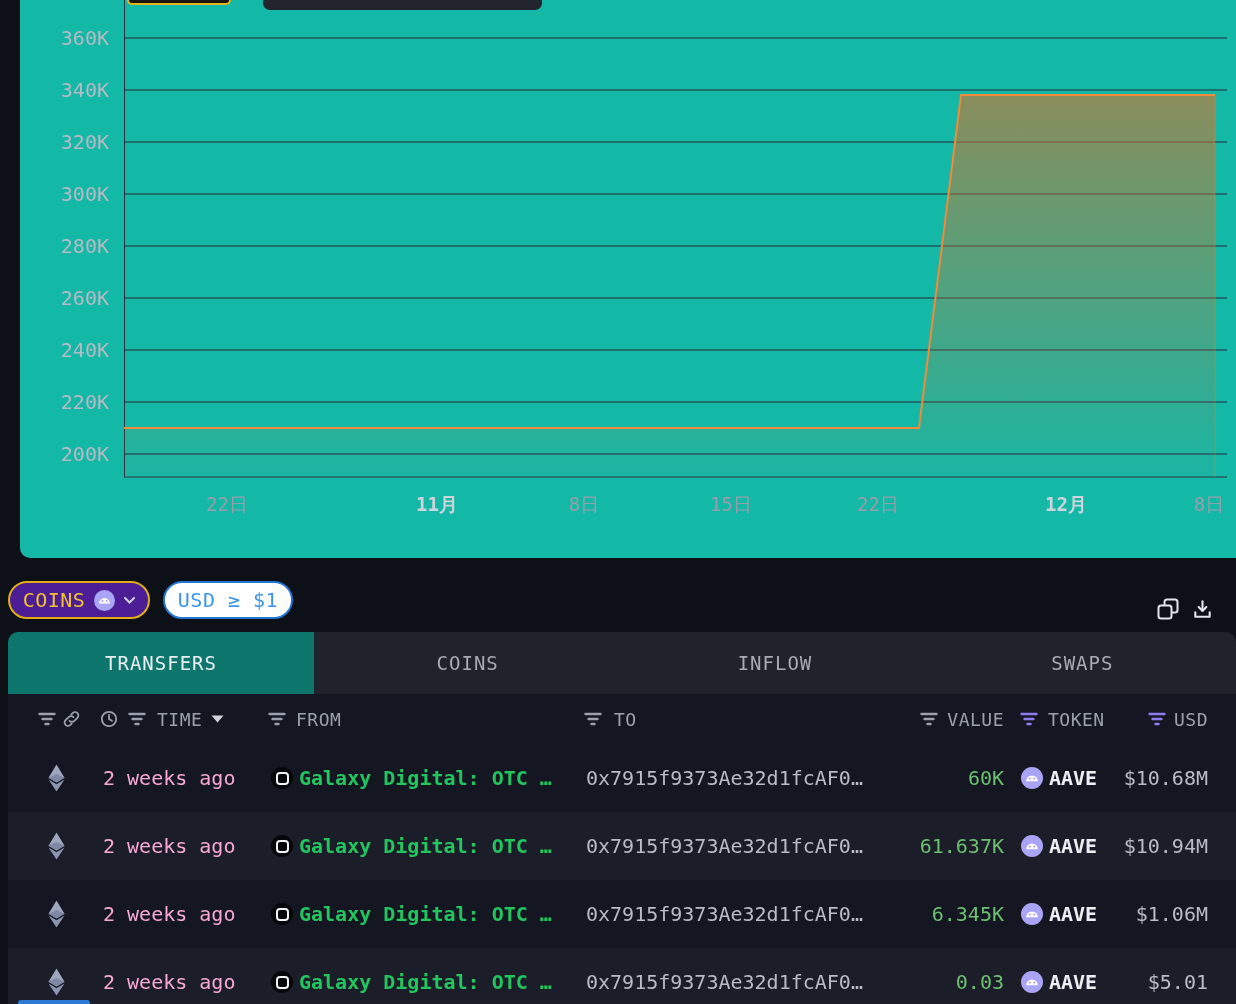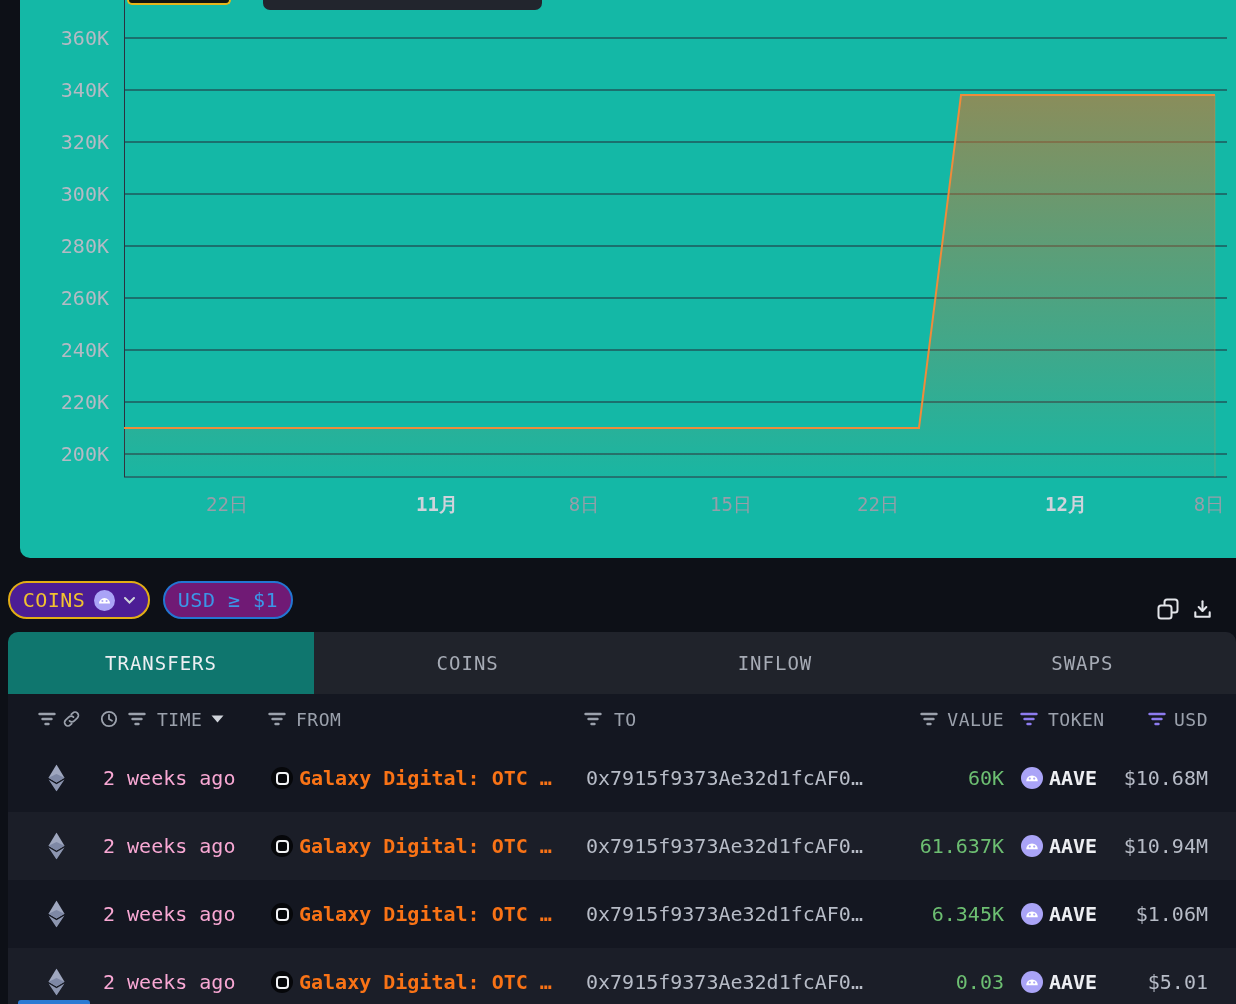--- a/index.html
+++ b/index.html
@@ -15,40 +15,40 @@
   .partial-gold{position:absolute;left:107px;top:0;width:104px;height:5px;background:#17150e;
     border:2px solid #e7b51a;border-top:none;border-radius:0 0 5px 5px;box-sizing:border-box;cursor:pointer}
   .partial-gray{position:absolute;left:243px;top:0;width:279px;height:10px;background:#22252d;border-radius:0 0 7px 7px;cursor:pointer}
   .ytick{fill:#b5bac4;font-size:20px;font-family:"DejaVu Sans Mono",monospace}
   .xtick{fill:#989ea9;font-size:19px;font-family:"DejaVu Sans Mono",monospace}
   .xtick.month{fill:#cfd3db;font-weight:bold}
   
   .pill{position:absolute;top:581px;height:38px;display:flex;align-items:center;justify-content:center;
     gap:9px;border-radius:20px;box-sizing:border-box;font-family:inherit;font-size:20px;letter-spacing:.5px;cursor:pointer}
   .pill-gold{left:8px;width:142px;border:2px solid #e2ad15;color:#f1c230;background:#4c1d95}
-  .pill-blue{left:163px;width:130px;border:2px solid #2376d2;color:#3b96e8;background:#701a75}
+  .pill-blue{left:163px;width:130px;border:2px solid #2376d2;color:#3b96e8;background:#ffffff}
   .icon-btn{position:absolute;top:596px;width:26px;height:26px;background:none;border:none;padding:0;
     color:#e3e5ea;cursor:pointer;display:flex;align-items:center;justify-content:center}
   .copy-btn{left:1155px}
   .dl-btn{left:1189px}
   
   .table-card{position:absolute;left:8px;top:632px;width:1228px;height:372px;background:#141721;
     border-radius:10px 10px 0 0;overflow:hidden}
   .tabbar{display:flex;height:62px}
   .tab{flex:1;display:flex;align-items:center;justify-content:center;font-size:19px;letter-spacing:1px;
     color:#a6abb5;background:#20232b;cursor:pointer}
   .tab.active{flex:0 0 306px;background:#0f766e;color:#eceef2}
   .thead{position:relative;height:50px;color:#9ba1ac;font-size:18px;letter-spacing:.5px}
   .pos{position:absolute;top:50%;transform:translateY(-50%);display:flex;align-items:center;white-space:nowrap}
   .purple{color:#8d7bf0}
   .trow{position:relative;height:68px;font-size:20px;cursor:pointer}
   .trow.alt{background:#1b1e28}
   .cell-time{left:95px;color:#f9a8d4;text-decoration:none}
   .cell-fromic{left:263px}
-  .cell-from{left:291px;color:#f97316;font-weight:bold;text-decoration:none}
+  .cell-from{left:291px;color:#22c55e;font-weight:bold;text-decoration:none}
   .cell-to{left:578px;color:#b7bcc7;text-decoration:none}
   .cell-val{right:232px;color:#6dbf72}
   .cell-tokic{left:1013px}
   .cell-tok{left:1041px;color:#edeef2;font-weight:bold}
   .cell-usd{right:28px;color:#b7bcc7}
   .cell-eth{left:40px}
   .gx-circle{width:22px;height:22px;border-radius:50%;background:#06070a;display:flex;align-items:center;justify-content:center}
   .gx-inner{width:9px;height:9px;border:2.5px solid #f3f4f6;border-radius:4px}
   .bottom-blue{position:absolute;left:18px;top:1000px;width:72px;height:4px;background:#2b7ad3;border-radius:3px 3px 0 0;cursor:pointer}
 </style>

